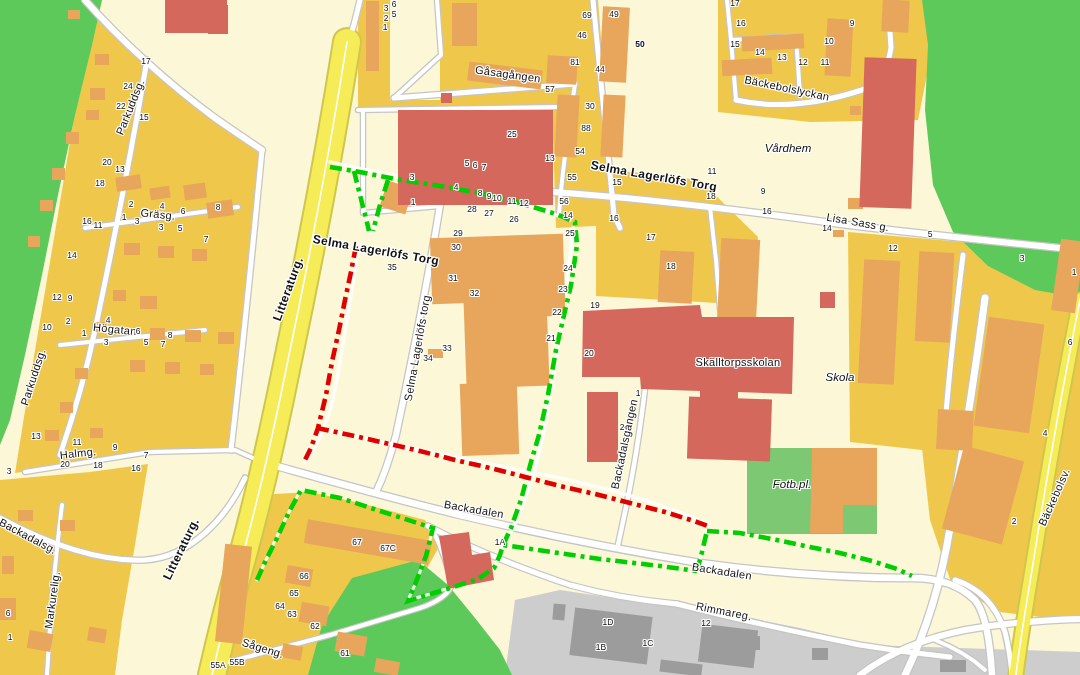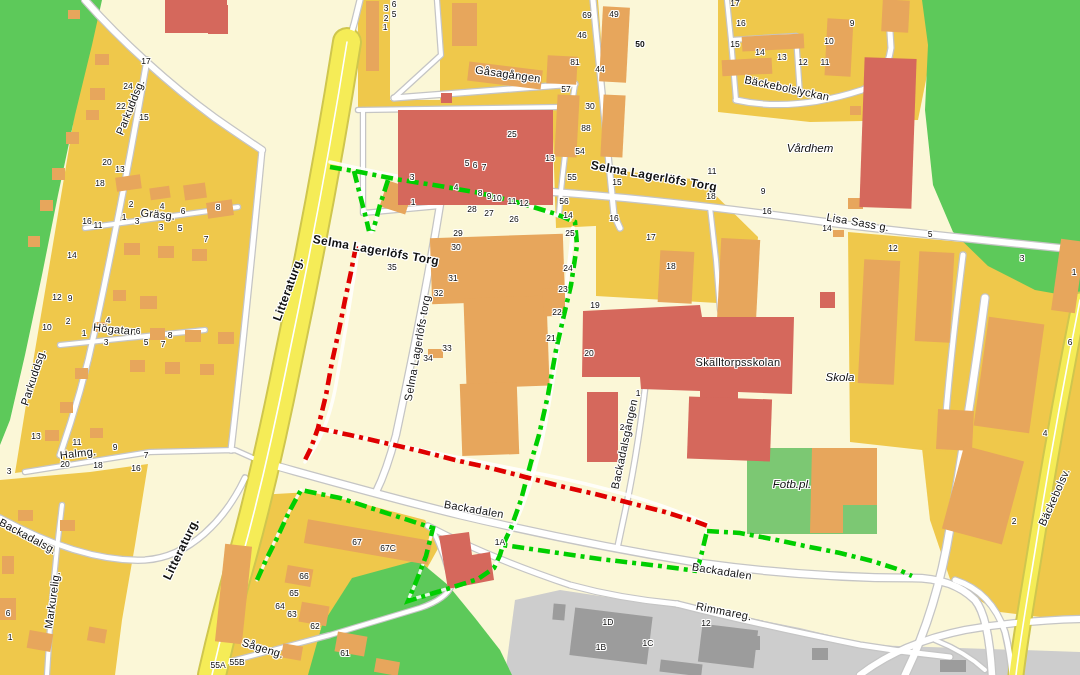--- a/index.html
+++ b/index.html
@@ -237,21 +237,21 @@
       <span class="street-label" style="left: 787px; top: 88px; transform: translate(-50%, -50%) rotate(12deg); font-size: 11px;">Bäckebolslyckan</span>
       <span class="street-label" style="left: 858px; top: 222px; transform: translate(-50%, -50%) rotate(10deg); font-size: 11px;">Lisa Sass g.</span>
       <span class="street-label bold" style="left: 654px; top: 176px; transform: translate(-50%, -50%) rotate(10deg); font-size: 12px;">Selma Lagerlöfs Torg</span>
       <span class="street-label" style="left: 738px; top: 362px; transform: translate(-50%, -50%) rotate(0deg); font-size: 11px;">Skälltorpsskolan</span>
       <span class="street-label" style="left: 624px; top: 444px; transform: translate(-50%, -50%) rotate(-78deg); font-size: 11px;">Backadalsgången</span>
       <span class="street-label" style="left: 474px; top: 509px; transform: translate(-50%, -50%) rotate(10deg); font-size: 11px;">Backadalen</span>
       <span class="street-label" style="left: 722px; top: 571px; transform: translate(-50%, -50%) rotate(9deg); font-size: 11px;">Backadalen</span>
       <span class="street-label" style="left: 724px; top: 611px; transform: translate(-50%, -50%) rotate(11deg); font-size: 11px;">Rimmareg.</span>
       <span class="street-label" style="left: 1054px; top: 497px; transform: translate(-50%, -50%) rotate(-66deg); font-size: 11px;">Bäckebolsv.</span>
       <span class="street-label" style="left: 263px; top: 648px; transform: translate(-50%, -50%) rotate(17deg); font-size: 11px;">Sågeng.</span>
-      <span class="area-label" style="left: 810px; top: 148px; transform: translate(-50%, -50%) rotate(0deg); font-style: italic;">Vårdhem</span>
+      <span class="area-label" style="left: 788px; top: 148px; transform: translate(-50%, -50%) rotate(0deg); font-style: italic;">Vårdhem</span>
       <span class="area-label" style="left: 840px; top: 377px; transform: translate(-50%, -50%) rotate(0deg);">Skola</span>
       <span class="area-label" style="left: 792px; top: 484px; transform: translate(-50%, -50%) rotate(0deg);">Fotb.pl.</span>
       <span class="house-num" style="left: 146px; top: 61px; transform: translate(-50%, -50%) rotate(0deg);">17</span>
       <span class="house-num" style="left: 128px; top: 86px; transform: translate(-50%, -50%) rotate(0deg);">24</span>
       <span class="house-num" style="left: 121px; top: 106px; transform: translate(-50%, -50%) rotate(0deg);">22</span>
       <span class="house-num" style="left: 144px; top: 117px; transform: translate(-50%, -50%) rotate(0deg);">15</span>
       <span class="house-num" style="left: 107px; top: 162px; transform: translate(-50%, -50%) rotate(0deg);">20</span>
       <span class="house-num" style="left: 120px; top: 169px; transform: translate(-50%, -50%) rotate(0deg);">13</span>
       <span class="house-num" style="left: 100px; top: 183px; transform: translate(-50%, -50%) rotate(0deg);">18</span>
       <span class="house-num" style="left: 87px; top: 221px; transform: translate(-50%, -50%) rotate(0deg);">16</span>
@@ -288,21 +288,21 @@
       <span class="house-num" style="left: 8px; top: 613px; transform: translate(-50%, -50%) rotate(0deg);">6</span>
       <span class="house-num" style="left: 10px; top: 637px; transform: translate(-50%, -50%) rotate(0deg);">1</span>
       <span class="house-num" style="left: 394px; top: 4px; transform: translate(-50%, -50%) rotate(0deg);">6</span>
       <span class="house-num" style="left: 386px; top: 8px; transform: translate(-50%, -50%) rotate(0deg);">3</span>
       <span class="house-num" style="left: 394px; top: 14px; transform: translate(-50%, -50%) rotate(0deg);">5</span>
       <span class="house-num" style="left: 386px; top: 18px; transform: translate(-50%, -50%) rotate(0deg);">2</span>
       <span class="house-num" style="left: 385px; top: 27px; transform: translate(-50%, -50%) rotate(0deg);">1</span>
       <span class="house-num" style="left: 587px; top: 15px; transform: translate(-50%, -50%) rotate(0deg);">69</span>
       <span class="house-num" style="left: 582px; top: 35px; transform: translate(-50%, -50%) rotate(0deg);">46</span>
       <span class="house-num" style="left: 575px; top: 62px; transform: translate(-50%, -50%) rotate(0deg);">81</span>
-      <span class="house-num" style="left: 566px; top: 89px; transform: translate(-50%, -50%) rotate(0deg);">57</span>
+      <span class="house-num" style="left: 550px; top: 89px; transform: translate(-50%, -50%) rotate(0deg);">57</span>
       <span class="house-num" style="left: 614px; top: 14px; transform: translate(-50%, -50%) rotate(0deg);">49</span>
       <span class="house-num" style="left: 640px; top: 44px; transform: translate(-50%, -50%) rotate(0deg); font-weight: bold;">50</span>
       <span class="house-num" style="left: 600px; top: 69px; transform: translate(-50%, -50%) rotate(0deg);">44</span>
       <span class="house-num" style="left: 590px; top: 106px; transform: translate(-50%, -50%) rotate(0deg);">30</span>
       <span class="house-num" style="left: 586px; top: 128px; transform: translate(-50%, -50%) rotate(0deg);">88</span>
       <span class="house-num" style="left: 580px; top: 151px; transform: translate(-50%, -50%) rotate(0deg); text-align: right;">54</span>
       <span class="house-num" style="left: 572px; top: 177px; transform: translate(-50%, -50%) rotate(0deg);">55</span>
       <span class="house-num" style="left: 564px; top: 201px; transform: translate(-50%, -50%) rotate(0deg);">56</span>
       <span class="house-num" style="left: 568px; top: 215px; transform: translate(-50%, -50%) rotate(0deg);">14</span>
       <span class="house-num" style="left: 570px; top: 233px; transform: translate(-50%, -50%) rotate(0deg);">25</span>
@@ -318,21 +318,21 @@
       <span class="house-num" style="left: 524px; top: 203px; transform: translate(-50%, -50%) rotate(0deg);">12</span>
       <span class="house-num" style="left: 472px; top: 209px; transform: translate(-50%, -50%) rotate(0deg);">28</span>
       <span class="house-num" style="left: 489px; top: 213px; transform: translate(-50%, -50%) rotate(0deg);">27</span>
       <span class="house-num" style="left: 514px; top: 219px; transform: translate(-50%, -50%) rotate(0deg);">26</span>
       <span class="house-num" style="left: 412px; top: 177px; transform: translate(-50%, -50%) rotate(0deg);">3</span>
       <span class="house-num" style="left: 456px; top: 187px; transform: translate(-50%, -50%) rotate(0deg);">4</span>
       <span class="house-num" style="left: 413px; top: 202px; transform: translate(-50%, -50%) rotate(0deg);">1</span>
       <span class="house-num" style="left: 458px; top: 233px; transform: translate(-50%, -50%) rotate(0deg);">29</span>
       <span class="house-num" style="left: 456px; top: 247px; transform: translate(-50%, -50%) rotate(0deg);">30</span>
       <span class="house-num" style="left: 453px; top: 278px; transform: translate(-50%, -50%) rotate(0deg);">31</span>
-      <span class="house-num" style="left: 424px; top: 293px; transform: translate(-50%, -50%) rotate(0deg); padding-left: 29px;">32</span>
+      <span class="house-num" style="left: 460px; top: 293px; transform: translate(-50%, -50%) rotate(0deg); padding-left: 29px;">32</span>
       <span class="house-num" style="left: 447px; top: 348px; transform: translate(-50%, -50%) rotate(0deg);">33</span>
       <span class="house-num" style="left: 428px; top: 358px; transform: translate(-50%, -50%) rotate(0deg);">34</span>
       <span class="house-num" style="left: 392px; top: 267px; transform: translate(-50%, -50%) rotate(0deg);">35</span>
       <span class="house-num" style="left: 617px; top: 182px; transform: translate(-50%, -50%) rotate(0deg);">15</span>
       <span class="house-num" style="left: 614px; top: 218px; transform: translate(-50%, -50%) rotate(0deg);">16</span>
       <span class="house-num" style="left: 651px; top: 237px; transform: translate(-50%, -50%) rotate(0deg);">17</span>
       <span class="house-num" style="left: 671px; top: 266px; transform: translate(-50%, -50%) rotate(0deg);">18</span>
       <span class="house-num" style="left: 595px; top: 305px; transform: translate(-50%, -50%) rotate(0deg);">19</span>
       <span class="house-num" style="left: 589px; top: 353px; transform: translate(-50%, -50%) rotate(0deg);">20</span>
       <span class="house-num" style="left: 551px; top: 338px; transform: translate(-50%, -50%) rotate(0deg);">21</span>

